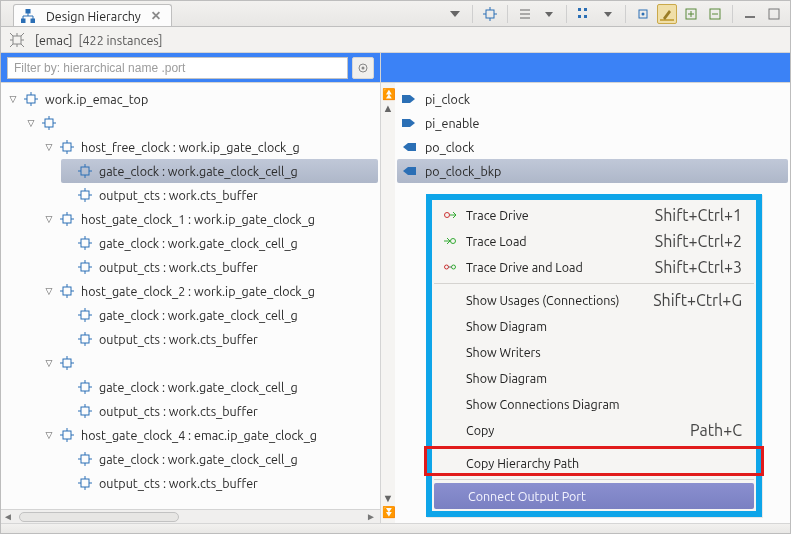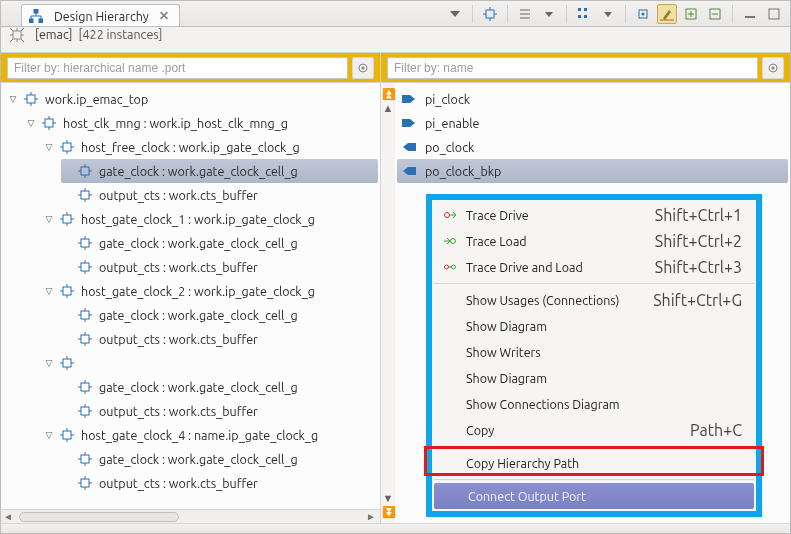--- a/index.html
+++ b/index.html
@@ -16,21 +16,21 @@
     position: relative;
   }
 
   
   .tabrow {
     display: flex;
     align-items: center;
     height: 26px;
     border-bottom: 1px solid #bfbfbf;
     background: linear-gradient(#f2f1ef, #e8e7e5);
-    padding-left: 20px;
+    padding-left: 12px;
   }
   .tab {
     display: flex; align-items: center;
     height: 22px;
     padding: 0 10px 0 6px;
     background: #fcfcfc;
     border: 1px solid #bfbfbf;
     border-bottom: none;
     border-radius: 3px 3px 0 0;
     margin-top: 3px;
@@ -43,34 +43,34 @@
   .toolbar .sep { width:1px; height:18px; background:#cfcfcf; margin:0 3px;}
   .tbtn {
     width:20px; height:20px; display:flex; align-items:center; justify-content:center;
     border:1px solid transparent; border-radius:2px;
   }
   .tbtn.pressed { background:#f0dfa8; border-color:#caa94a;}
   svg { display:block; }
 
   
   .crumbrow {
-    display:flex; align-items:flex-start;
+    display:flex; align-items:center;
     height: 26px;
     padding: 0 8px;
     border-bottom:1px solid #d4d4d4;
     background:#f3f2f0;
     gap:6px;
   }
   .crumbrow .name { color:#3a3a3a; }
   .crumbrow .count { color:#555; }
 
   
   .filters {
     display:flex; height:30px; border-bottom:1px solid #d4d4d4;
-    background:#eab308;
+    background:#3b82f6;
   }
   .filters .col { display:flex; align-items:center; padding:3px 6px; }
   .filters .col.left  { width:380px; border-right:1px solid #d4d4d4;}
   .filters .col.right { flex:1;}
   .filterbox {
     flex:1; height:22px; border:1px solid #c4c4c4; background:#fff;
     padding:0 6px; font-size:12px; color:#333;
   }
   .filterbox::placeholder { color:#9d9d9d;}
   .gear {
@@ -279,29 +279,20 @@
         <path d="M7 0V3M7 11V14M0 7H3M11 7H14M3 3L0 0M11 3L14 0M3 11L0 14M11 11L14 14" stroke="#888"></path>
       </svg>
   </span>
   <span class="name">[emac]</span>
   <span class="count">[422 instances]</span>
 </div>
 
 <div class="filters">
   <div class="col left">
     <input class="filterbox" placeholder="Filter by: hierarchical name .port" style="">
-    <div class="gear">
-      <svg width="12" height="12">
-          <circle cx="6" cy="6" r="4" fill="none" stroke="#888"></circle>
-          <circle cx="6" cy="6" r="1.5" fill="#888"></circle>
-        </svg>
-    </div>
-  </div>
-  <div class="col right">
-    <input class="filterbox" placeholder="Filter by: name" style="">
     <div class="gear">
       <svg width="12" height="12">
           <circle cx="6" cy="6" r="4" fill="none" stroke="#888"></circle>
           <circle cx="6" cy="6" r="1.5" fill="#888"></circle>
         </svg>
     </div>
   </div>
 </div>
 
 <div class="main">
@@ -323,21 +314,20 @@
           <ul>
             <li>
               <div class="treerow">
                 <span class="toggle">▽</span>
                 <span class="chipicon">
                     <svg width="14" height="14">
                       <rect x="3" y="3" width="8" height="8" fill="none" stroke="#2b6fb5"></rect>
                       <path d="M7 0V3M7 11V14M0 7H3M11 7H14" stroke="#2b6fb5"></path>
                     </svg>
                   </span>
-                <span class="treelabel">host_clk_mng : work.ip_host_clk_mng_g</span>
               </div>
               <ul>
                 <li>
                   <div class="treerow">
                     <span class="toggle">▽</span>
                     <span class="chipicon">
                         <svg width="14" height="14">
                           <rect x="3" y="3" width="8" height="8" fill="none" stroke="#2b6fb5"></rect>
                           <path d="M7 0V3M7 11V14M0 7H3M11 7H14" stroke="#2b6fb5"></path>
                         </svg>
@@ -486,21 +476,21 @@
                 </li>
                 <li>
                   <div class="treerow">
                     <span class="toggle">▽</span>
                     <span class="chipicon">
                         <svg width="14" height="14">
                           <rect x="3" y="3" width="8" height="8" fill="none" stroke="#2b6fb5"></rect>
                           <path d="M7 0V3M7 11V14M0 7H3M11 7H14" stroke="#2b6fb5"></path>
                         </svg>
                       </span>
-                    <span class="treelabel">host_gate_clock_4 : name.ip_gate_clock_g</span>
+                    <span class="treelabel">host_gate_clock_4 : emac.ip_gate_clock_g</span>
                   </div>
                   <ul>
                     <li>
                         <div class="treerow">
                           <span class="toggle"></span>
                           <span class="chipicon">
                             <svg width="14" height="14">
                               <rect x="3" y="3" width="8" height="8" fill="none" stroke="#2b6fb5"></rect>
                               <path d="M7 0V3M7 11V14M0 7H3M11 7H14" stroke="#2b6fb5"></path>
                             </svg>

